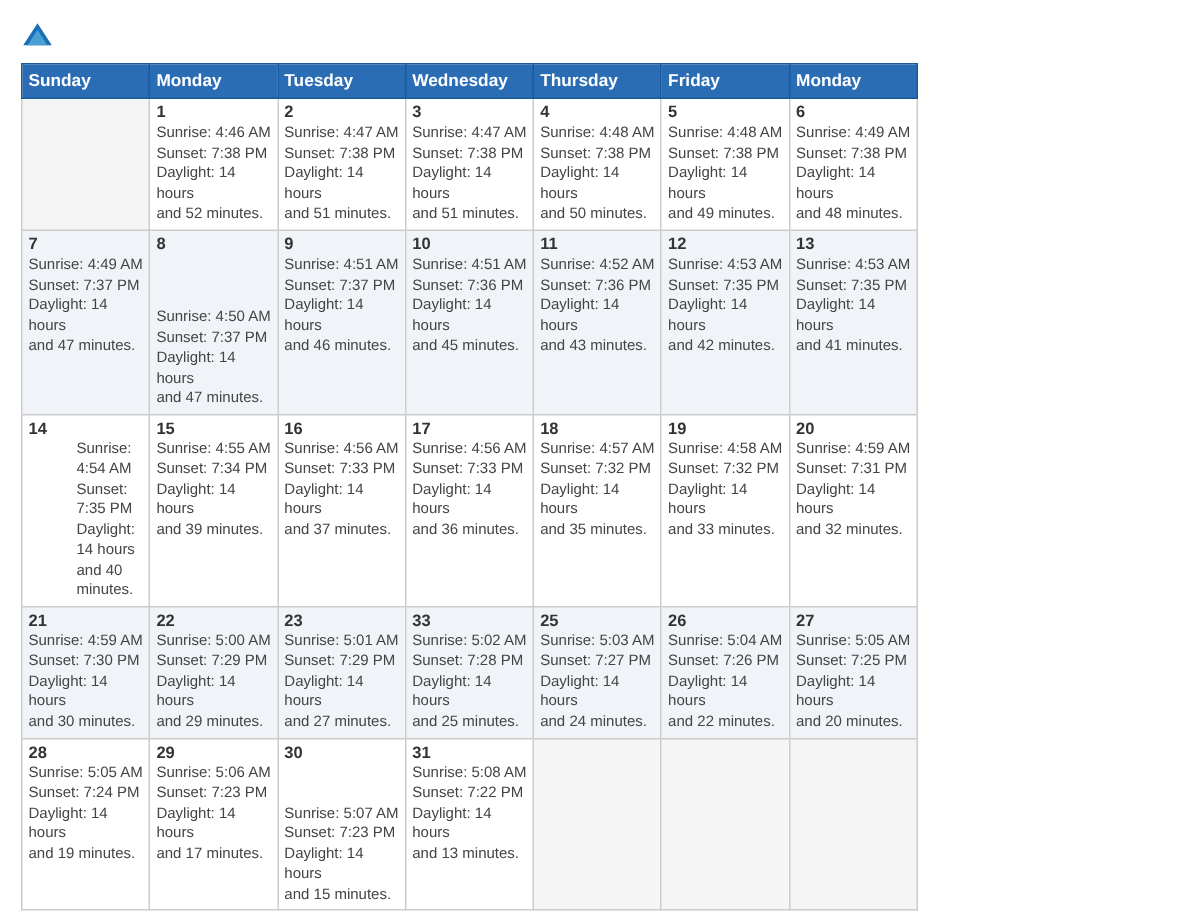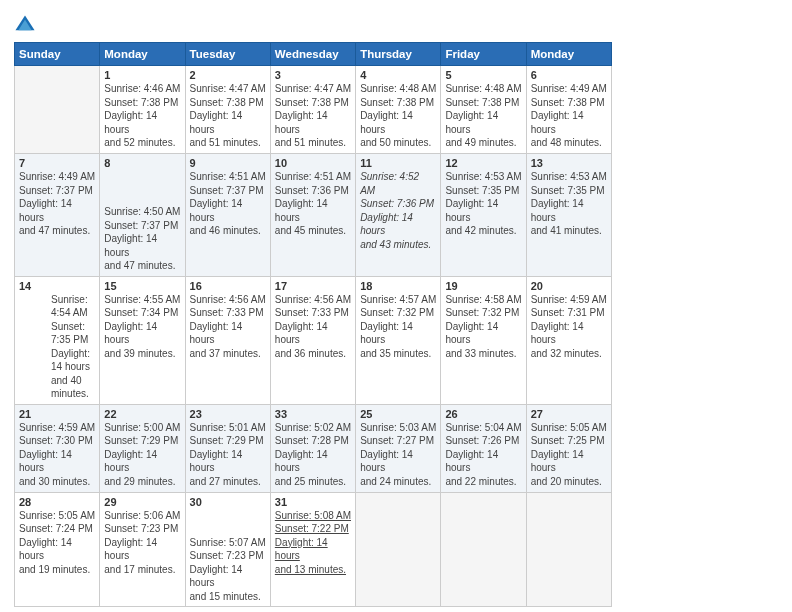--- a/index.html
+++ b/index.html
@@ -207,21 +207,21 @@
           </td>
           <td>
             <span class="day-num">10</span>
             <div class="cell-text" style="white-space: pre-line;">Sunrise: 4:51 AM
 Sunset: 7:36 PM
 Daylight: 14 hours
 and 45 minutes.</div>
           </td>
           <td>
             <span class="day-num">11</span>
-            <div class="cell-text" style="white-space: pre-line; font-style: italic;">Sunrise: 4:52 AM
+            <div class="cell-text" style="white-space: pre-line;">Sunrise: 4:52 AM
 Sunset: 7:36 PM
 Daylight: 14 hours
 and 43 minutes.</div>
           </td>
           <td>
             <span class="day-num">12</span>
             <div class="cell-text" style="white-space: pre-line;">Sunrise: 4:53 AM
 Sunset: 7:35 PM
 Daylight: 14 hours
 and 42 minutes.</div>
@@ -353,21 +353,21 @@
           </td>
           <td>
             <span class="day-num">30</span>
             <div class="cell-text" style="white-space: pre-line; margin-top: 28px;">Sunrise: 5:07 AM
 Sunset: 7:23 PM
 Daylight: 14 hours
 and 15 minutes.</div>
           </td>
           <td>
             <span class="day-num">31</span>
-            <div class="cell-text" style="white-space: pre-line; text-decoration: underline;">Sunrise: 5:08 AM
+            <div class="cell-text" style="white-space: pre-line;">Sunrise: 5:08 AM
 Sunset: 7:22 PM
 Daylight: 14 hours
 and 13 minutes.</div>
           </td>
           <td class="empty"></td>
           <td class="empty"></td>
           <td class="empty"></td>
         </tr>
       </tbody>
   </table>

